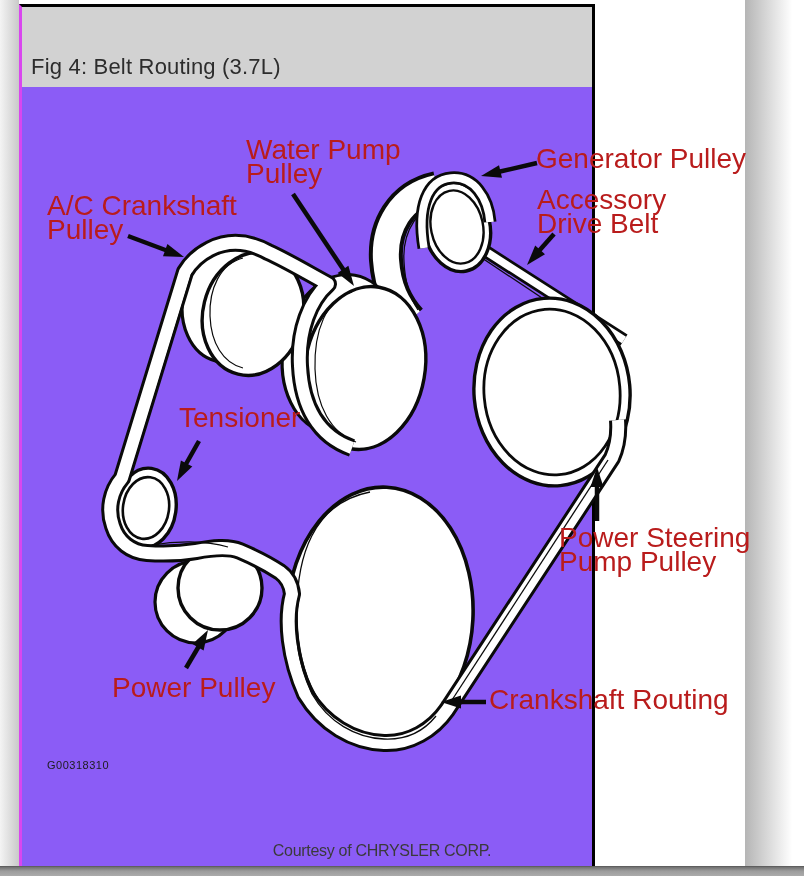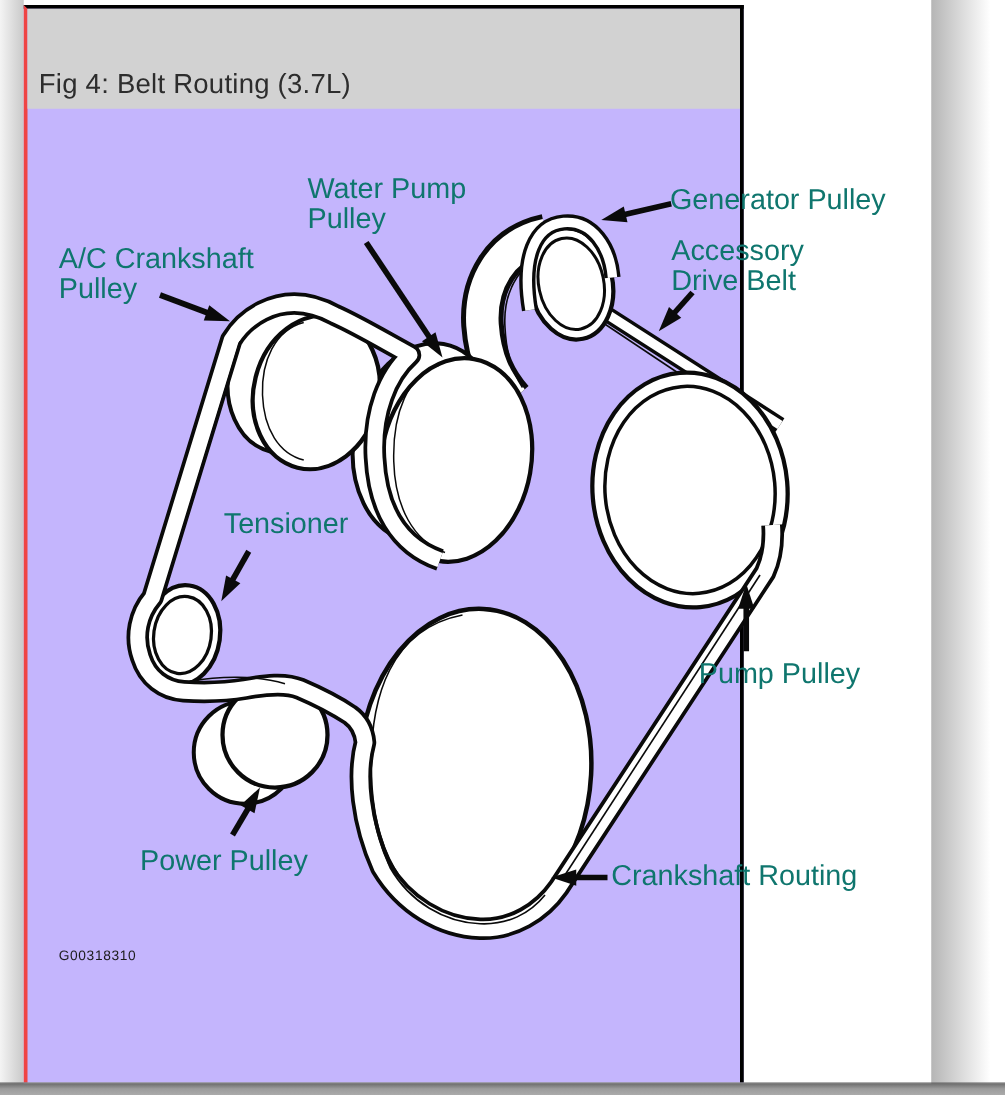--- a/index.html
+++ b/index.html
@@ -10,33 +10,33 @@
   .left-shadow{
     position:absolute;left:0;top:0;width:19px;height:876px;
     background:linear-gradient(to right,#f4f4f4,#c9c9c9);
   }
   .right-shadow{
     position:absolute;left:745px;top:0;width:59px;height:876px;
     background:linear-gradient(to right,#b5b5b5,#ffffff 80%);
   }
   .page{
     position:absolute;left:19px;top:4px;width:576px;height:862px;
-    background:#c4b5fd;border-left:3px solid #ef4444;border-top:3px solid #000;border-right:3px solid #000;
+    background:#8b5cf6;border-left:3px solid #d946ef;border-top:3px solid #000;border-right:3px solid #000;
     box-sizing:border-box;
   }
   .header-bar{
     position:absolute;left:0;top:0;width:100%;height:80px;background:#d2d2d2;
     display:flex;align-items:flex-end;box-sizing:border-box;padding:0 0 7px 9px;
   }
   .header-title{
     font-size:22px;color:#2d2d2d;letter-spacing:0.2px;
   }
   .diagram-svg{position:absolute;left:0;top:0;width:804px;height:876px;pointer-events:none;}
   .dlabel{
-    position:absolute;font-size:23px;line-height:24px;color:#0f766e;white-space:nowrap;z-index:5;
+    position:absolute;font-size:28px;line-height:24px;color:#b91c1c;white-space:nowrap;z-index:5;
   }
   .figure-code{
     position:absolute;left:47px;top:759px;font-size:11px;color:#1c1c1c;letter-spacing:0.5px;z-index:5;
   }
   .courtesy{
     position:absolute;left:22px;top:842px;width:720px;text-align:center;
     font-size:16px;color:#3a3a3a;letter-spacing:-0.3px;z-index:5;
   }
   .bottom-scrollbar{
     position:absolute;left:0;top:866px;width:804px;height:10px;z-index:8;
@@ -185,27 +185,29 @@
     <div>Generator Pulley</div>
   </div>
   <div class="dlabel" style="left:537px;top:188px;">
     <div>Accessory</div>
     <div>Drive Belt</div>
   </div>
   <div class="dlabel" style="left:179px;top:406px;">
     <div>Tensioner</div>
   </div>
   <div class="dlabel" style="left:559px;top:526px;">
+    <div>Power Steering</div>
     <div>Pump Pulley</div>
   </div>
   <div class="dlabel" style="left:112px;top:676px;">
     <div>Power Pulley</div>
   </div>
   <div class="dlabel" style="left:489px;top:688px;">
     <div>Crankshaft Routing</div>
   </div>
 
   <div class="figure-code">G00318310</div>
+  <div class="courtesy">Courtesy of CHRYSLER CORP.</div>
 
   <div class="right-shadow"></div>
   <div class="bottom-scrollbar"></div>
 
 </div>
 
 </body></html>

